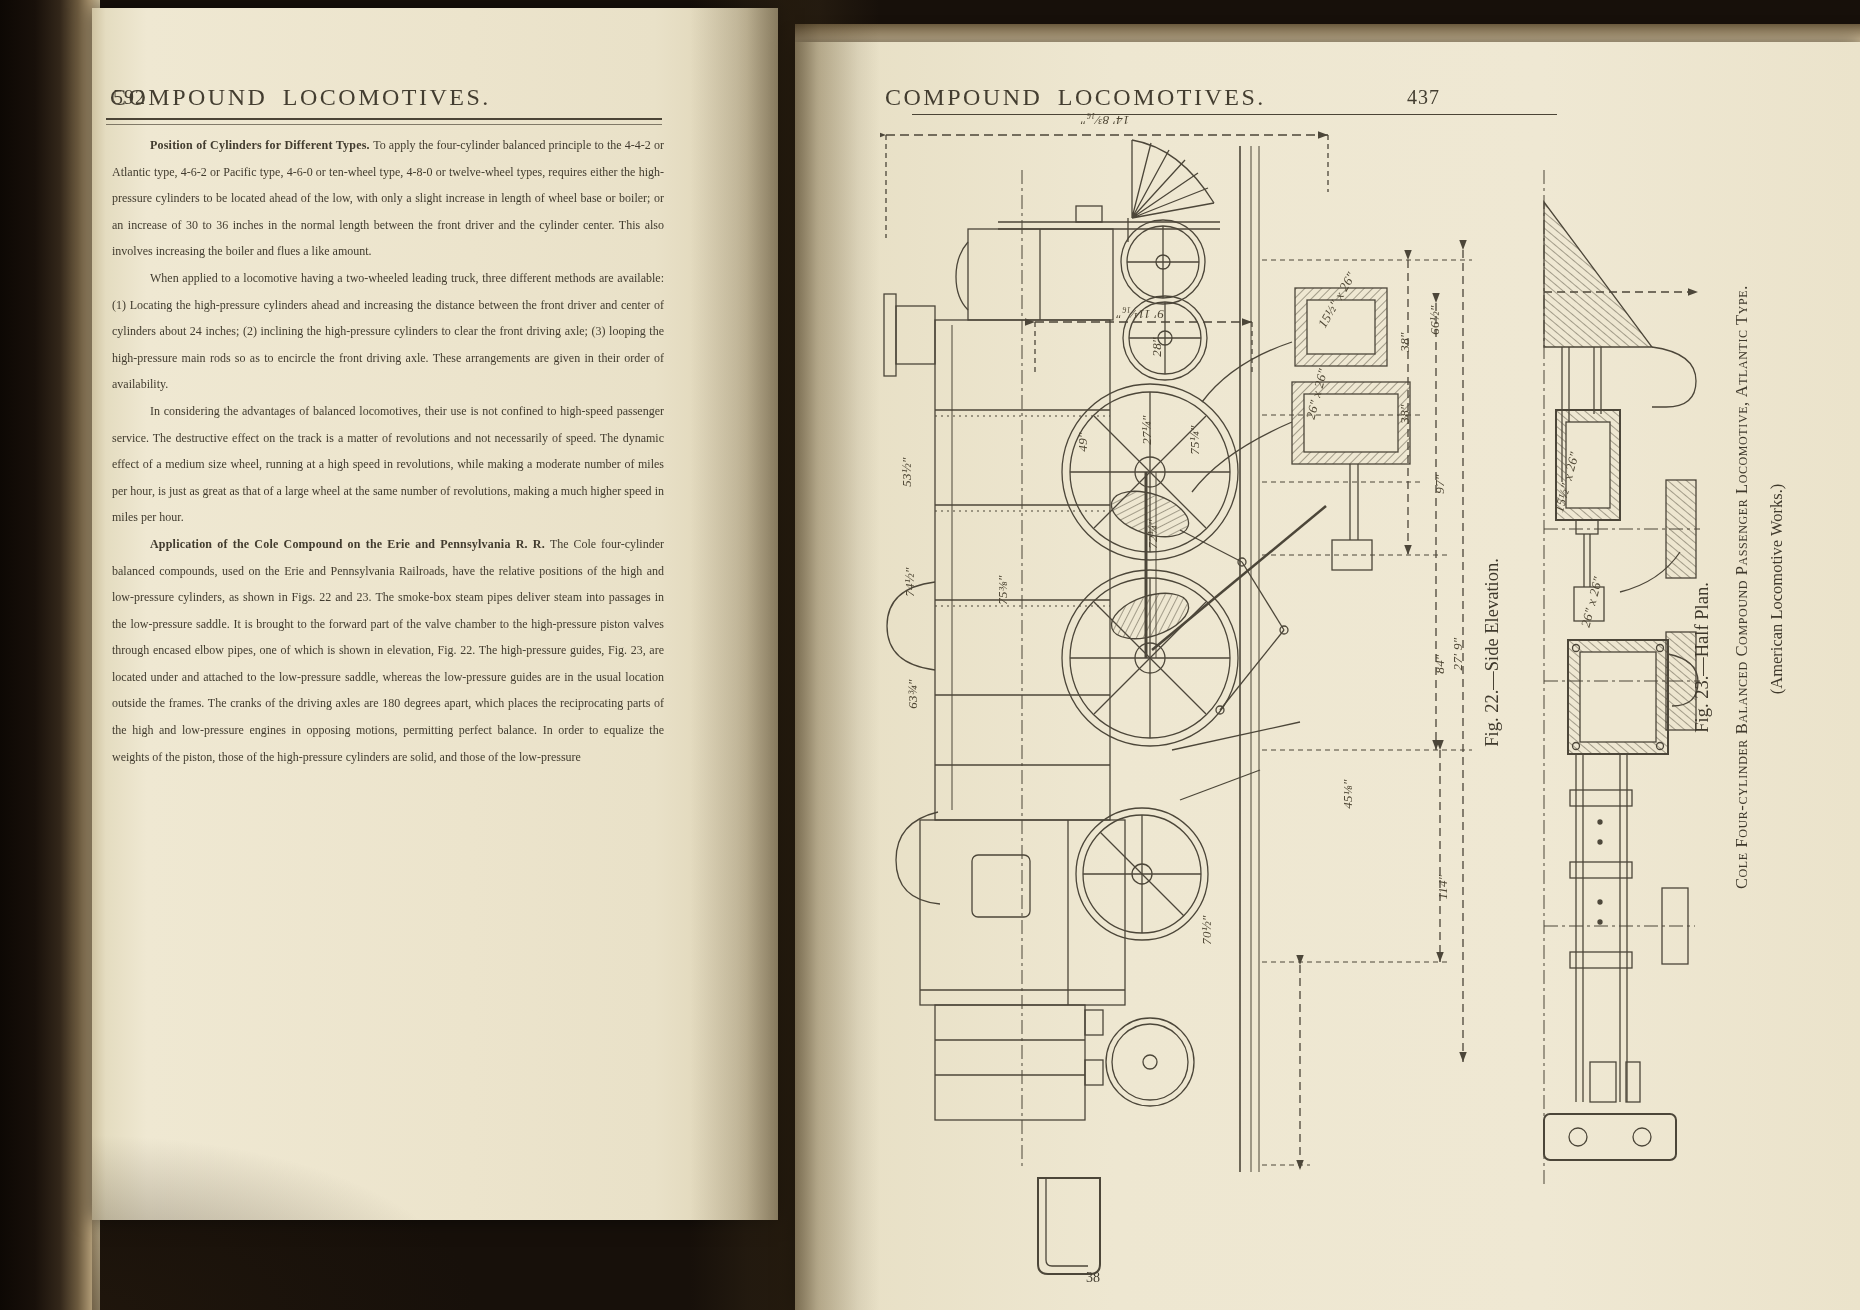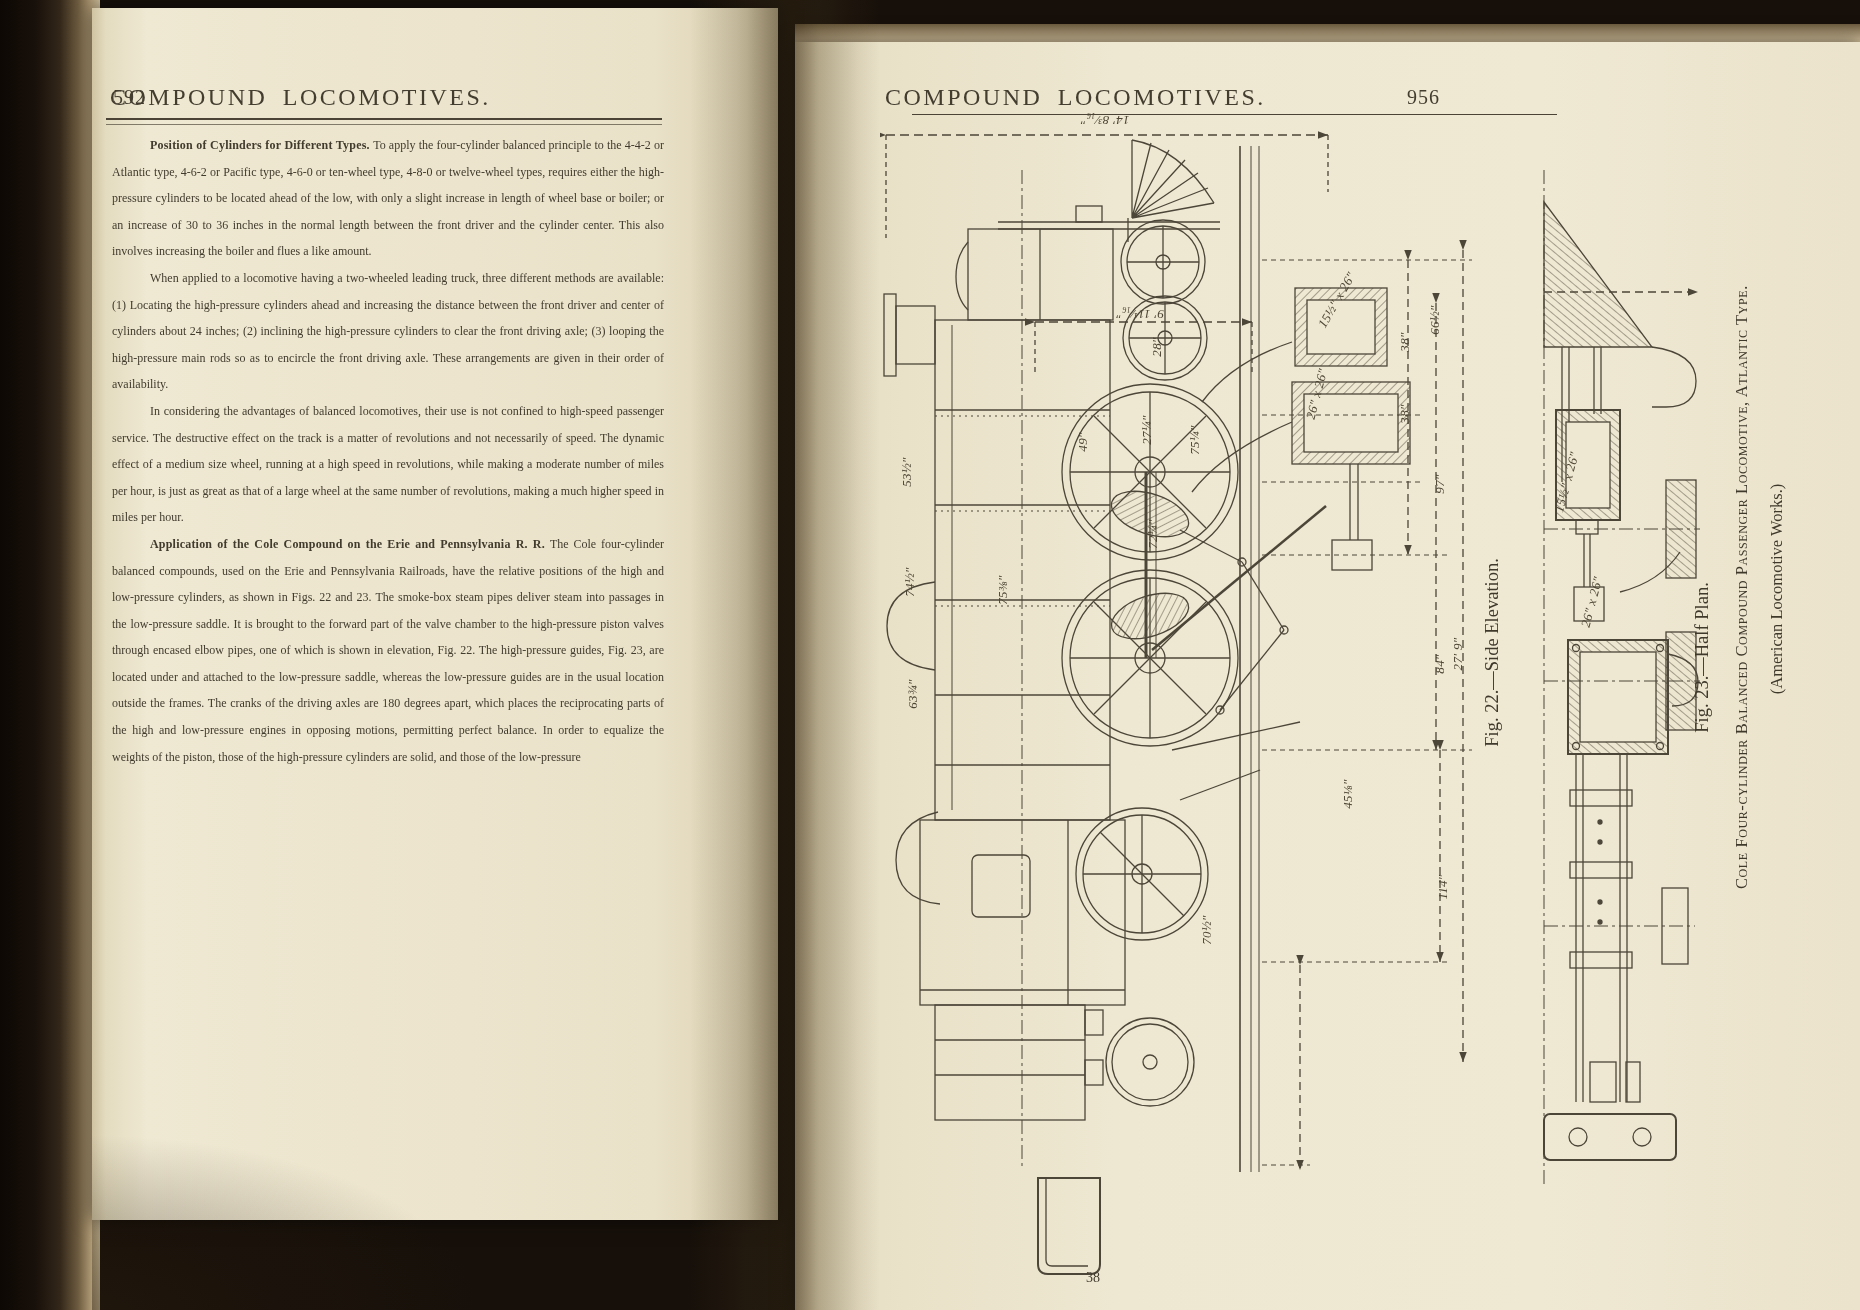--- a/index.html
+++ b/index.html
@@ -75,21 +75,21 @@
   <div id="left-text">
     <p><b class="lead">Position of Cylinders for Different Types.</b><span>To apply the four-cylinder balanced principle to the 4-4-2 or Atlantic type, 4-6-2 or Pacific type, 4-6-0 or ten-wheel type, 4-8-0 or twelve-wheel types, requires either the high-pressure cylinders to be located ahead of the low, with only a slight increase in length of wheel base or boiler; or an increase of 30 to 36 inches in the normal length between the front driver and the cylinder center.  This also involves increasing the boiler and flues a like amount.</span></p>
     <p><span>When applied to a locomotive having a two-wheeled leading truck, three different methods are available:  (1) Locating the high-pressure cylinders ahead and increasing the distance between the front driver and center of cylinders about 24 inches; (2) inclining the high-pressure cylinders to clear the front driving axle; (3) looping the high-pressure main rods so as to encircle the front driving axle.  These arrangements are given in their order of availability.</span></p>
     <p><span>In considering the advantages of balanced locomotives, their use is not confined to high-speed passenger service.  The destructive effect on the track is a matter of revolutions and not necessarily of speed.  The dynamic effect of a medium size wheel, running at a high speed in revolutions, while making a moderate number of miles per hour, is just as great as that of a large wheel at the same number of revolutions, making a much higher speed in miles per hour.</span></p>
     <p><b class="lead">Application of the Cole Compound on the Erie and Pennsylvania R. R.</b><span>The Cole four-cylinder balanced compounds, used on the Erie and Pennsylvania Railroads, have the relative positions of the high and low-pressure cylinders, as shown in Figs. 22 and 23. The smoke-box steam pipes deliver steam into passages in the low-pressure saddle.  It is brought to the forward part of the valve chamber to the high-pressure piston valves through encased elbow pipes, one of which is shown in elevation, Fig. 22.  The high-pressure guides, Fig. 23, are located under and attached to the low-pressure saddle, whereas the low-pressure guides are in the usual location outside the frames.  The cranks of the driving axles are 180 degrees apart, which places the reciprocating parts of the high and low-pressure engines in opposing motions, permitting perfect balance.  In order to equalize the weights of the piston, those of the high-pressure cylinders are solid, and those of the low-pressure</span></p>
   </div>
 </div>
 
 <div class="page" id="right-page">
   <div class="running-head" id="right-head">COMPOUND LOCOMOTIVES.</div>
-  <div class="folio" id="right-folio">956</div>
+  <div class="folio" id="right-folio">437</div>
   <div class="head-rule" id="right-rule"></div>
 
   <div class="fig-layer">
 
     <svg id="fig22" style="left:85px;top:68px;" width="600" height="1170" viewBox="0 0 600 1170">
       <defs>
         <pattern id="hatch" width="6" height="6" patternUnits="userSpaceOnUse" patternTransform="rotate(45)">
           <line x1="0" y1="0" x2="0" y2="6" stroke="#564f40" stroke-width="1"></line>
         </pattern>
         <marker id="arr" markerWidth="10" markerHeight="8" refX="8" refY="3" orient="auto">

